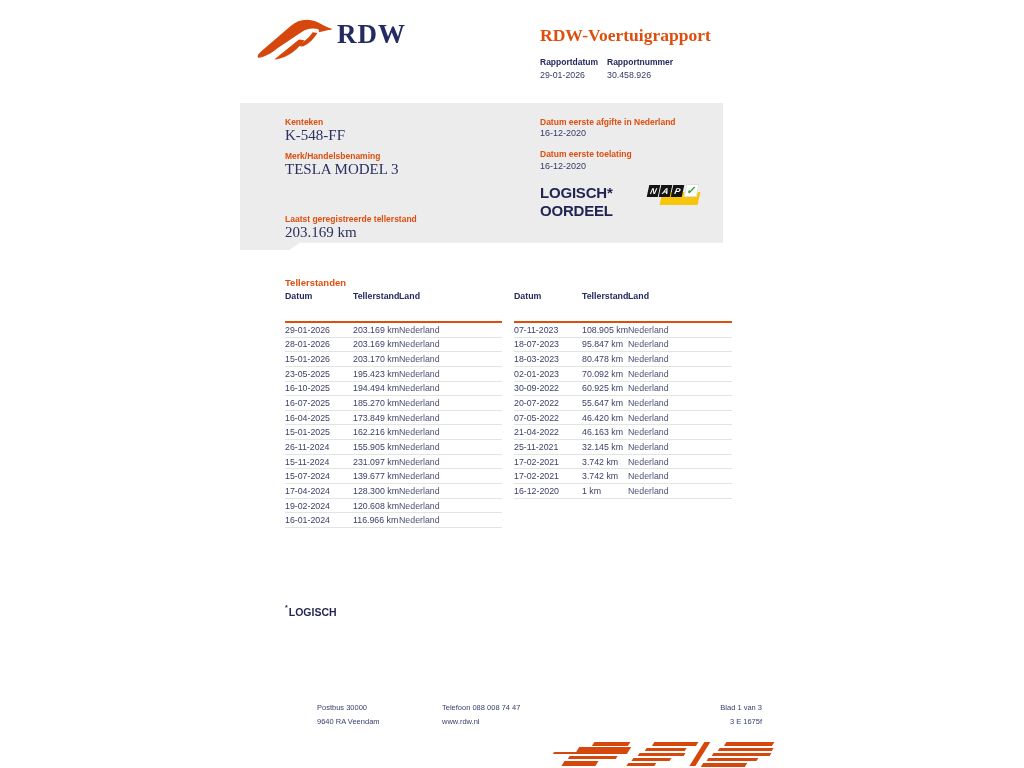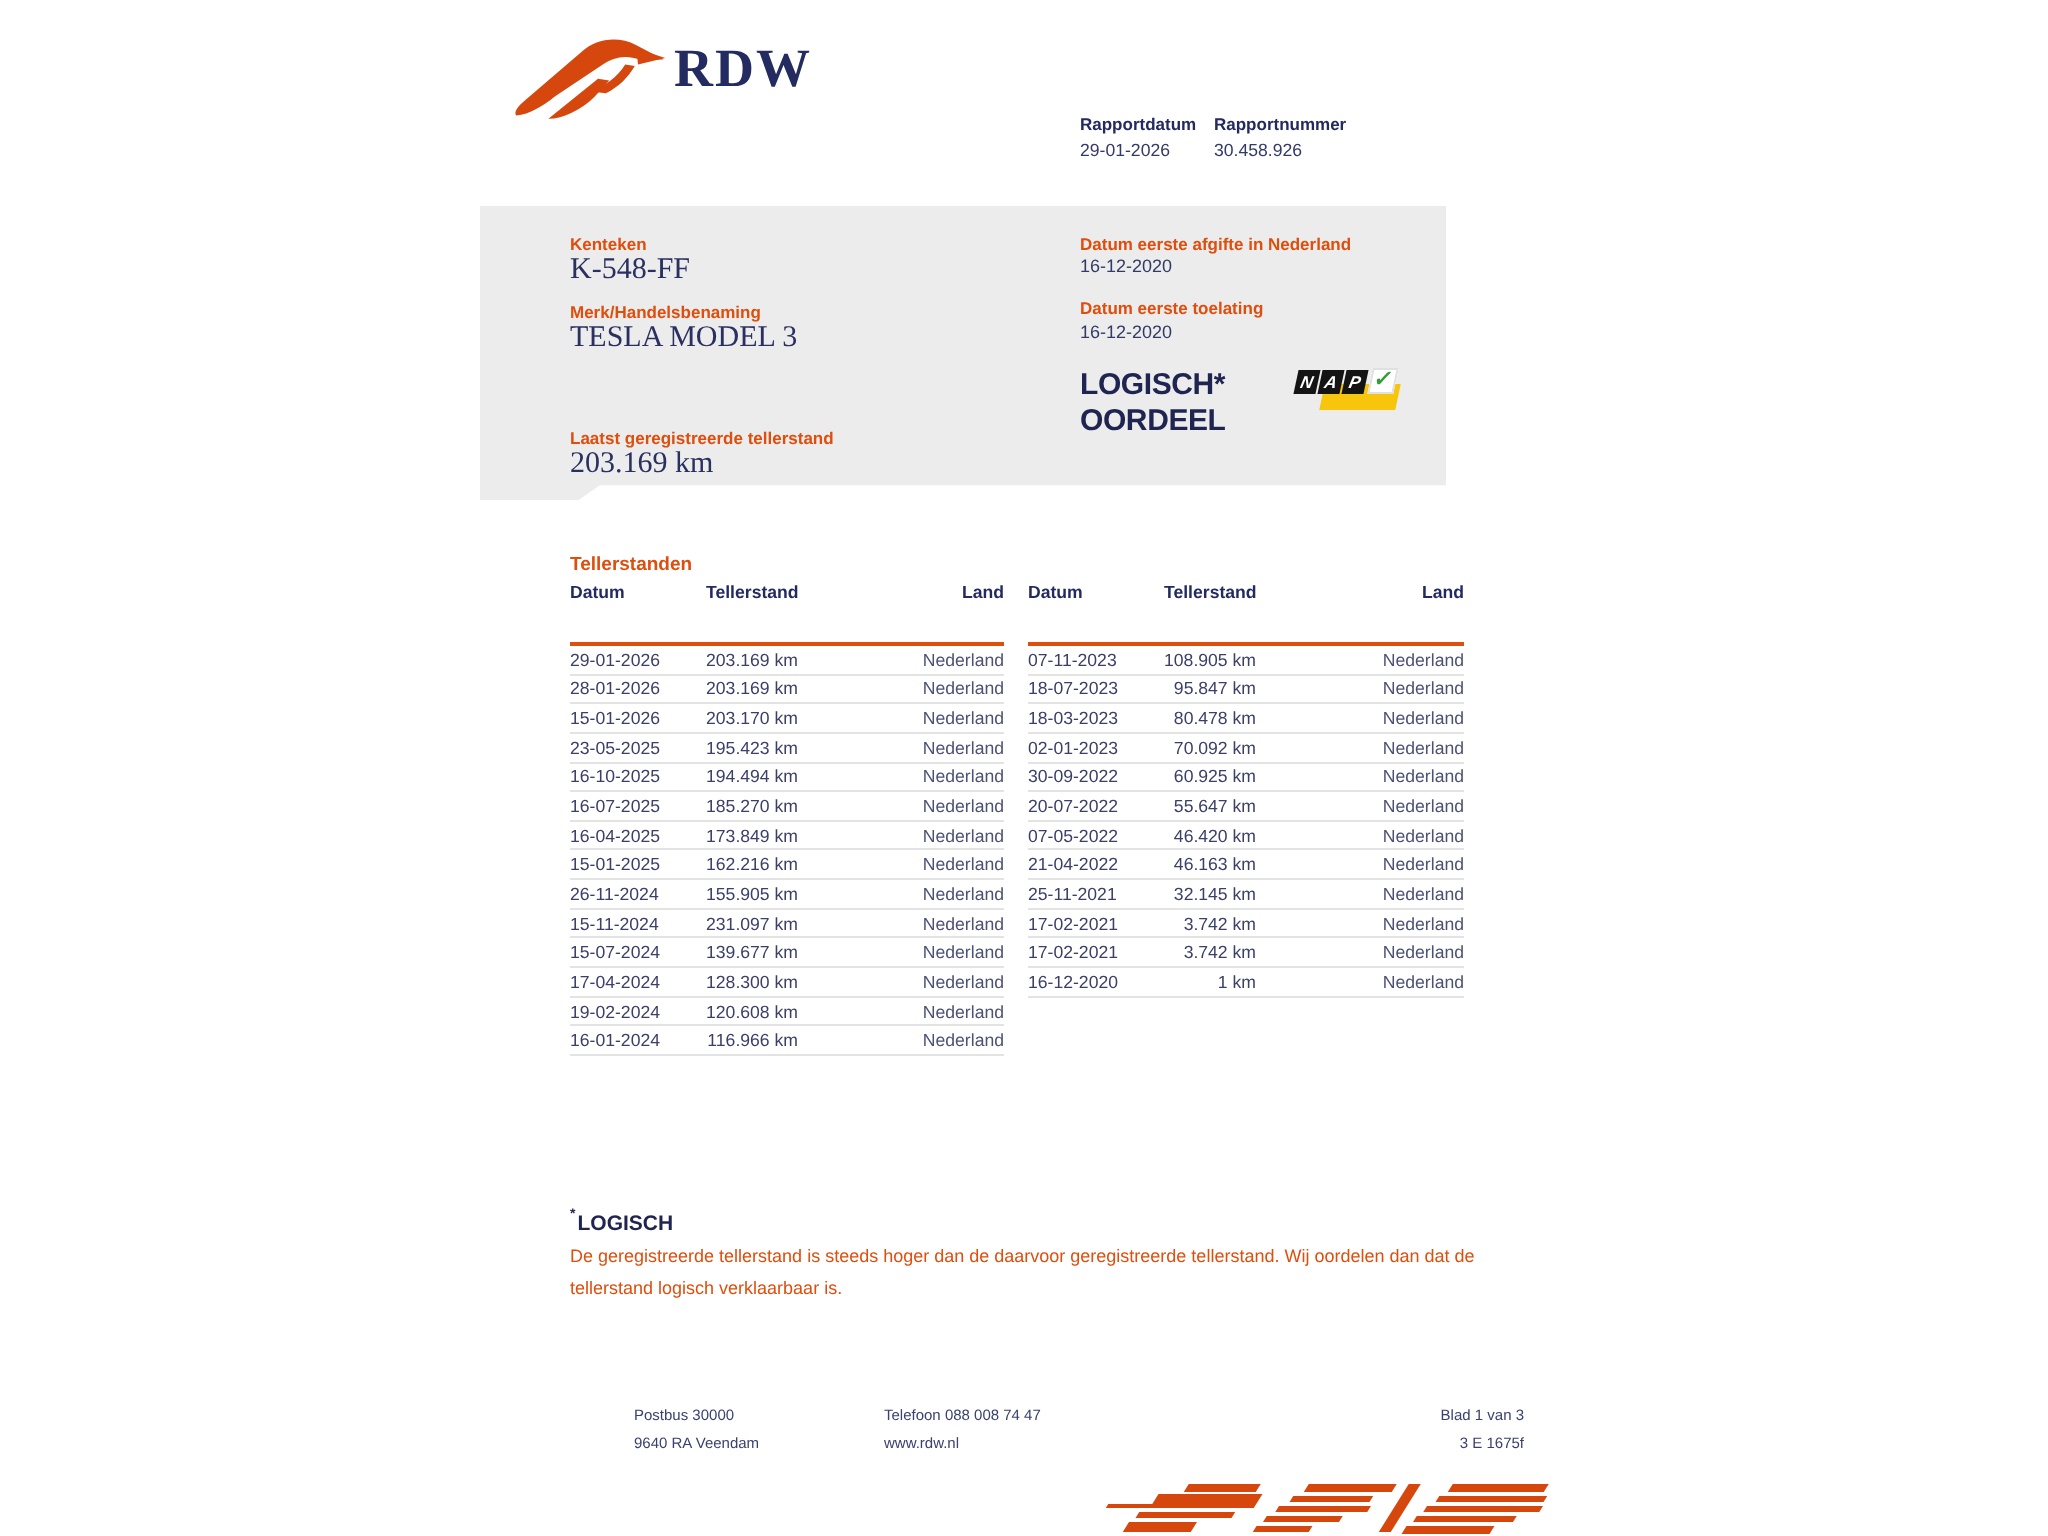--- a/index.html
+++ b/index.html
@@ -52,21 +52,21 @@
   
   #section-title{left:285px;top:277px;font-size:9.5px;font-weight:bold;color:var(--orange);}
   .ttable{position:absolute;top:291px;width:218px;font-size:8.8px;color:var(--table-text);}
   #ttable-left{left:285px;width:217px;}
   #ttable-right{left:514px;width:218px;}
   .thead{display:grid;grid-template-columns:68px 46px 1fr;align-items:end;
     padding-bottom:20px;border-bottom:2px solid var(--orange);
     font-weight:bold;color:#232a60;}
   .trow{display:grid;grid-template-columns:68px 46px 1fr;align-items:center;
     height:14.65px;border-bottom:1px solid var(--rowline);}
-  .cell-r{text-align:right;}
+  .cell-r{text-align:left;}
   .land-cell{color:#4c5175;}
 
   
   #footnote-title{left:285px;top:604px;font-size:10.5px;font-weight:800;color:#1f2450;}
   #footnote-title sup{font-size:7px;vertical-align:6px;margin-right:1px;}
   #footnote-text{left:285px;top:620px;width:466px;font-size:9px;line-height:16px;
     color:var(--orange);}
 
   
   .foot{font-size:7.5px;color:#3a4070;line-height:14px;margin-left:32px;}
@@ -85,20 +85,21 @@
   <div class="abs" id="logo-wrap">
     <svg width="80" height="50" viewBox="0 0 100 60" aria-hidden="true">
       <path fill="#d6470e" d="M96 16 L79 7 C67 1 54 3 45 11 L10 41 C5 45 2 49 4 51 C12 50 21 45 28 39 L58 19 C65 14 73 13 81 16 Z"></path>
       <path fill="#d6470e" d="M55 28 L24 53 C33 53 45 47 53 39 L62 29 Z"></path>
       <path fill="#d6470e" d="M72 19 C67 27 59 33 50 36 L60 37 C68 33 74 27 78 20 Z"></path>
       <path fill="#d6470e" d="M79 9 L97 15 L80 19 Z"></path>
     </svg>
   </div>
   <div class="abs" id="logo-text">RDW</div>
 
+  <div class="abs" id="doc-title">RDW-Voertuigrapport</div>
   <div class="abs meta-label" id="meta-date-label">Rapportdatum</div>
   <div class="abs meta-label" id="meta-num-label">Rapportnummer</div>
   <div class="abs meta-value" id="meta-date-value">29-01-2026</div>
   <div class="abs meta-value" id="meta-num-value">30.458.926</div>
 
   <div class="abs" id="vehicle-panel">
     <div class="panel-label" style="left:45px;top:14px;">Kenteken</div>
     <div class="panel-value-serif" style="left:45px;top:24px;">K-548-FF</div>
     <div class="panel-label" style="left:45px;top:48px;">Merk/Handelsbenaming</div>
     <div class="panel-value-serif" style="left:45px;top:58px;">TESLA MODEL 3</div>
@@ -272,21 +273,20 @@
           <span class="">16-12-2020</span>
           <span class="cell-r">1 km</span>
           <span class="cell-r land-cell">Nederland</span>
         </div>
       </div>
   </div>
 
   <div class="abs" id="footnote-title">
     <sup>*</sup><span>LOGISCH</span>
   </div>
-  <div class="abs" id="footnote-text">De geregistreerde tellerstand is steeds hoger dan de daarvoor geregistreerde tellerstand. Wij oordelen dan dat de tellerstand logisch verklaarbaar is.</div>
 
   <div class="abs foot" id="foot-left">
     <div>Postbus 30000</div>
     <div>9640 RA Veendam</div>
   </div>
   <div class="abs foot" id="foot-mid">
     <div>Telefoon 088 008 74 47</div>
     <div>www.rdw.nl</div>
   </div>
   <div class="abs foot" id="foot-right">

